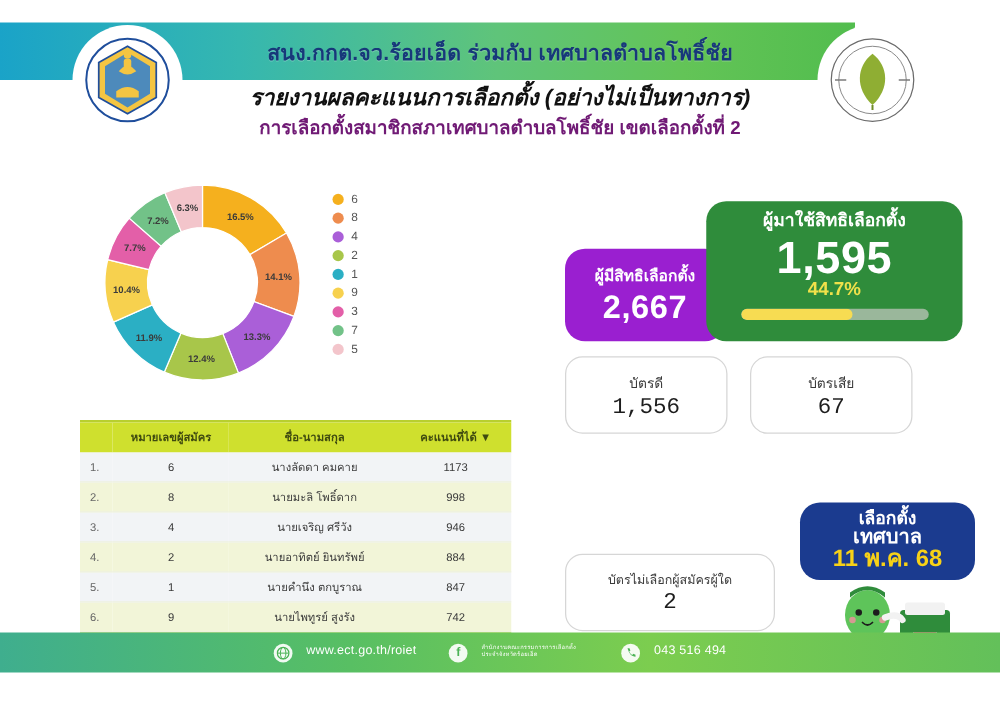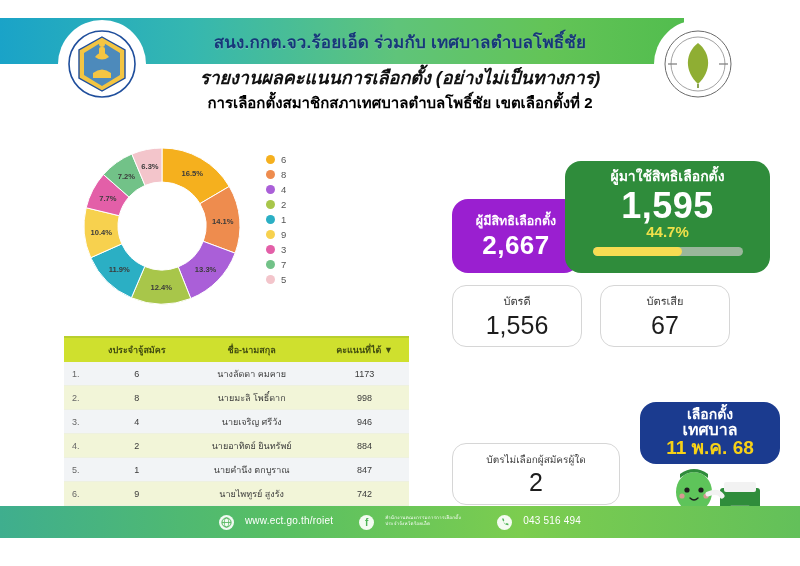--- a/index.html
+++ b/index.html
@@ -44,21 +44,21 @@
 
   .title-block {
     position: absolute; left: 110px; top: 66px;
     width: 580px; text-align: center;
   }
   .title-main {
     font-size: 18px; font-weight: bold; font-style: italic;
     color: #111111; line-height: 1.35;
   }
   .title-sub {
-    font-size: 15px; font-weight: bold; color: #000000;
+    font-size: 15px; font-weight: bold; color: #701a75;
     line-height: 1.5; margin-top: 2px;
   }
 
   
   .chart-area {
     position: absolute; left: 64px; top: 134px;
     width: 260px; height: 185px;
   }
   .donut-holder {
     position: absolute; left: 8px; top: 2px;
@@ -157,21 +157,21 @@
   .card-plain {
     position: absolute;
     background: #ffffff;
     border: 1px solid #d6d6d6;
     border-radius: 14px;
     display: flex; flex-direction: column;
     align-items: center; justify-content: center;
     color: #1d1d1d;
   }
   .card-plain .cap { font-size: 11px; color: #3a3a3a; }
-  .card-plain .val { font-size: 25px; font-weight: normal; margin-top: 1px; }
+  .card-plain .val { font-size: 18px; font-weight: normal; margin-top: 1px; font-family: Liberation Mono, monospace; }
   .card-valid   { left: 452px; top: 285px; width: 130px; height: 62px; }
   .card-void    { left: 600px; top: 285px; width: 130px; height: 62px; }
   .card-noone   { left: 452px; top: 395px; width: 168px; height: 62px; margin-top: 48px; }
   .card-noone .cap { font-size: 10px; }
 
   
   .badge {
     position: absolute; left: 640px; top: 402px;
     width: 140px; height: 62px;
     background: #1b3b8f;
@@ -310,21 +310,21 @@
           <span class="legend-text">5</span>
         </div>
       </div>
   </div>
 
   <div class="table-wrap">
     <table class="results">
       <thead>
         <tr>
           <th class="col-rank"></th>
-          <th class="col-num">งประจำจู้สมัคร</th>
+          <th class="col-num">หมายเลขผู้สมัคร</th>
           <th class="col-name">ชื่อ-นามสกุล</th>
           <th class="col-pts">คะแนนที่ได้  ▼</th>
         </tr>
       </thead>
       <tbody id="results-body">
           <tr>
             <td class="rank">1.</td>
             <td>6</td>
             <td>นางลัดดา คมคาย</td>
             <td>1173</td>

